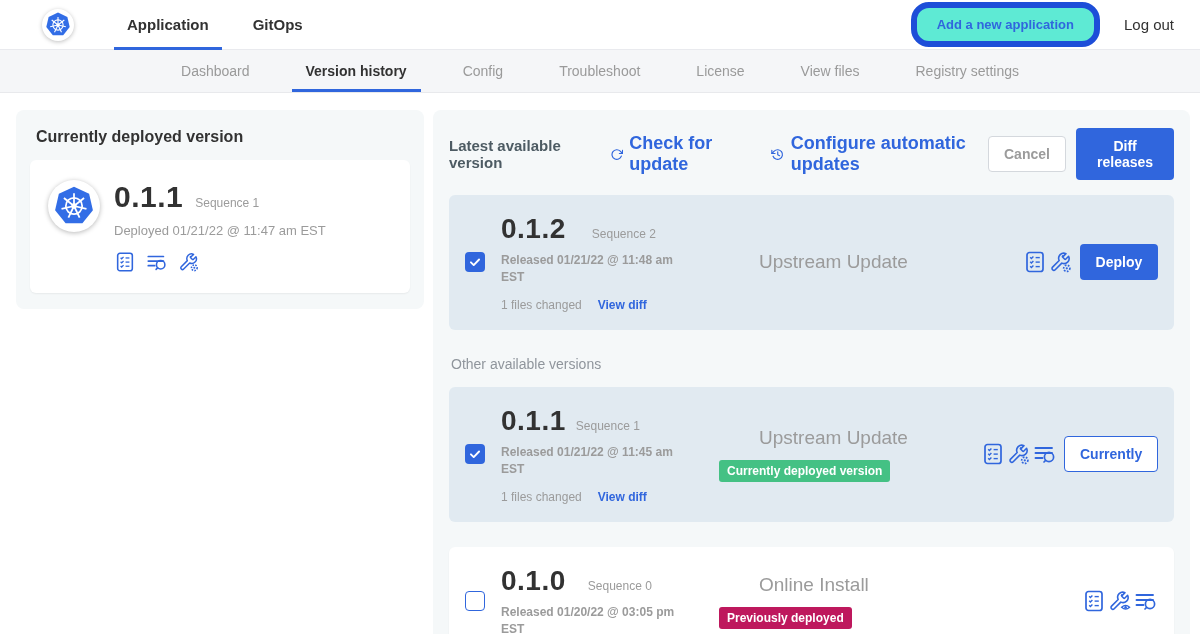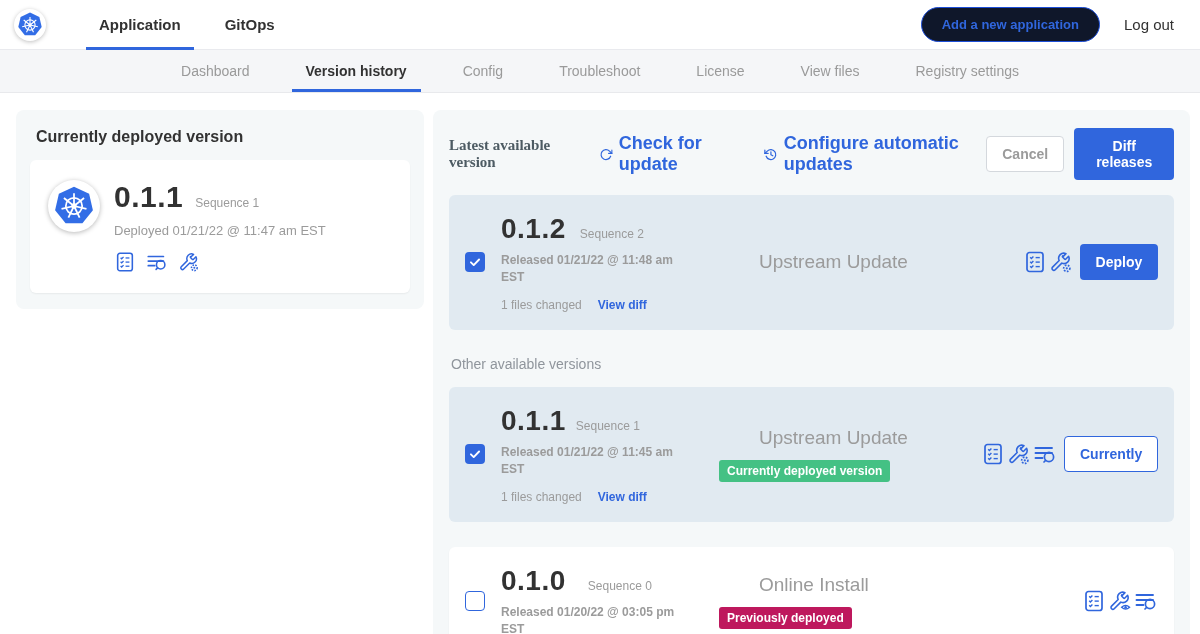--- a/index.html
+++ b/index.html
@@ -1,35 +1,35 @@
 <!DOCTYPE html>
 <html><head>
 <meta charset="utf-8">
 <style>
   * { margin:0; padding:0; box-sizing:border-box; }
   html,body { width:1200px; height:634px; background:#fff; overflow:hidden;
               font-family:"Liberation Sans", sans-serif; color:#323232; }
 
   
-  .topnav { height:50px; display:flex; align-items:center; padding:0 26px 0 14px;
+  .topnav { height:50px; display:flex; align-items:center; padding:0 26px 0 42px;
             background:#fff; border-bottom:1px solid #e9eaee; }
   .logo-circle { width:32px; height:32px; border-radius:50%; background:#fff;
                  box-shadow:0 1px 4px rgba(0,0,0,.25); display:flex; align-items:center;
                  justify-content:center; flex:0 0 auto; }
   .hepta { background:#326de6; display:flex; align-items:center; justify-content:center;
            clip-path:polygon(50% 4%,86% 21%,95% 60%,70% 91%,30% 91%,5% 60%,14% 21%); }
   .logo-circle .hepta { width:26px; height:26px; }
   .topnav-tabs { display:flex; align-items:stretch; height:50px; margin-left:40px; }
   .topnav-tab { display:flex; align-items:center; padding:0 13px; font-size:15px;
                 font-weight:700; color:#323232; cursor:pointer; border-bottom:3px solid transparent;
                 border-top:3px solid transparent; }
   .topnav-tab.active { border-bottom-color:#3066dd; }
   .topnav-tab.inactive { font-weight:700; color:#323232; margin-left:18px; }
   .spacer { flex:1; }
-  .pill-btn { border:1px solid #1d4ed8; color:#3066dd; background:#0f172a; font-weight:700;
+  .pill-btn { border:6px solid #1d4ed8; color:#3066dd; background:#5eead4; font-weight:700;
               font-size:13px; padding:9px 20px; border-radius:18px; cursor:pointer;
               font-family:inherit; }
   .logout { margin-left:24px; font-size:15px; color:#323232; cursor:pointer; }
 
   
   .subnav { height:43px; background:#f5f6f8; border-bottom:1px solid #e8e9ec;
             display:flex; justify-content:center; align-items:stretch; gap:28px; }
   .subnav-tab { display:flex; align-items:center; padding:0 14px; font-size:14px;
                 color:#9a9a9a; cursor:pointer; border-bottom:3px solid transparent;
                 border-top:3px solid transparent; }
@@ -50,21 +50,21 @@
   .ver-big { font-size:30px; font-weight:700; color:#323232; letter-spacing:.5px; }
   .seq { font-size:12px; color:#9b9b9b; }
   .deployed-at { font-size:13px; color:#9b9b9b; margin-top:9px; }
   .icon-row { display:flex; align-items:center; gap:10px; margin-top:13px; }
   .icon { width:24px; height:24px; color:#3066dd; cursor:pointer; }
   .icon.sm { width:22px; height:22px; }
 
   
   .right-panel { flex:1; padding:18px 16px 16px 16px; }
   .rp-header { display:flex; align-items:center; margin-bottom:15px; }
-  .rp-title { font-size:15px; font-weight:700; color:#4d5b63;font-family:Liberation Serif, serif; }
+  .rp-title { font-size:15px; font-weight:700; color:#4d5b63; }
   .hlink { display:flex; align-items:center; gap:6px; color:#3066dd; font-size:18px;
            font-weight:700; cursor:pointer; }
   .hlink .icon { width:17px; height:17px; }
   .rp-header .hlink { margin-left:26px; }
   .btn { font-family:inherit; border-radius:4px; font-size:14px; font-weight:700;
          padding:9px 15px; border:1px solid transparent; cursor:pointer; }
   .btn-primary { background:#3066dd; color:#fff; }
   .btn-outline-gray { background:#fff; color:#9b9b9b; border-color:#d4d8dd; }
   .btn-outline-blue { background:#fff; color:#3066dd; border-color:#3066dd; }
   .rp-header .btn + .btn { margin-left:10px; }
@@ -243,21 +243,21 @@
       <button class="btn btn-primary">Diff releases</button>
     </div>
 
     <div class="vcard selected">
       <div class="vc-check checked">
         <svg>
             <use href="#i-check"></use>
           </svg>
       </div>
       <div class="vc-info">
-        <div class="ver-row" style="gap:14px;">
+        <div class="ver-row" style="gap:26px;">
           <span class="ver-big" style="font-size:28px;">0.1.2</span>
           <span class="seq">Sequence 2</span>
         </div>
         <div class="vc-released">Released 01/21/22 @ 11:48 am EST</div>
         <div class="vc-files">
           <span>1 files changed</span>
           <span class="vc-viewdiff">View diff</span>
         </div>
       </div>
       <div class="vc-source">

